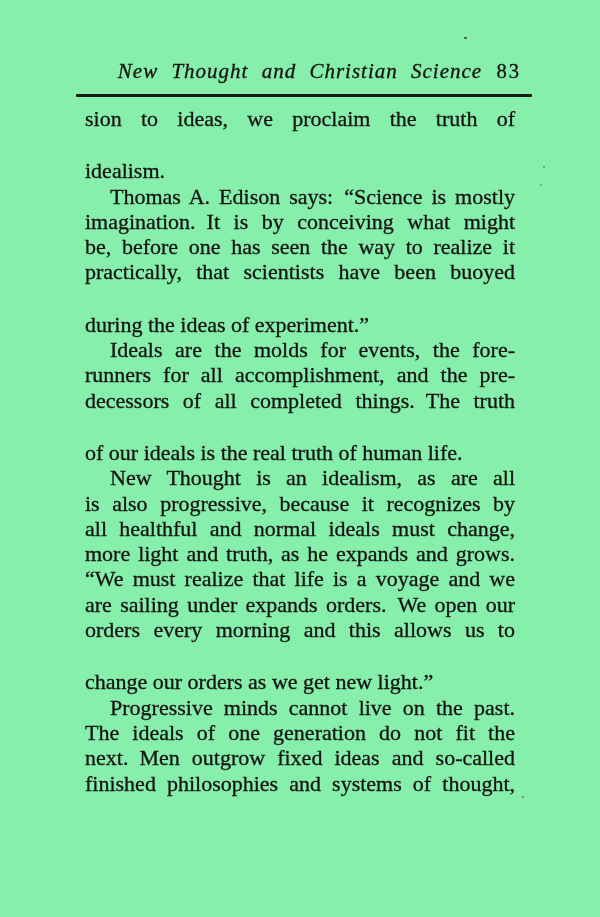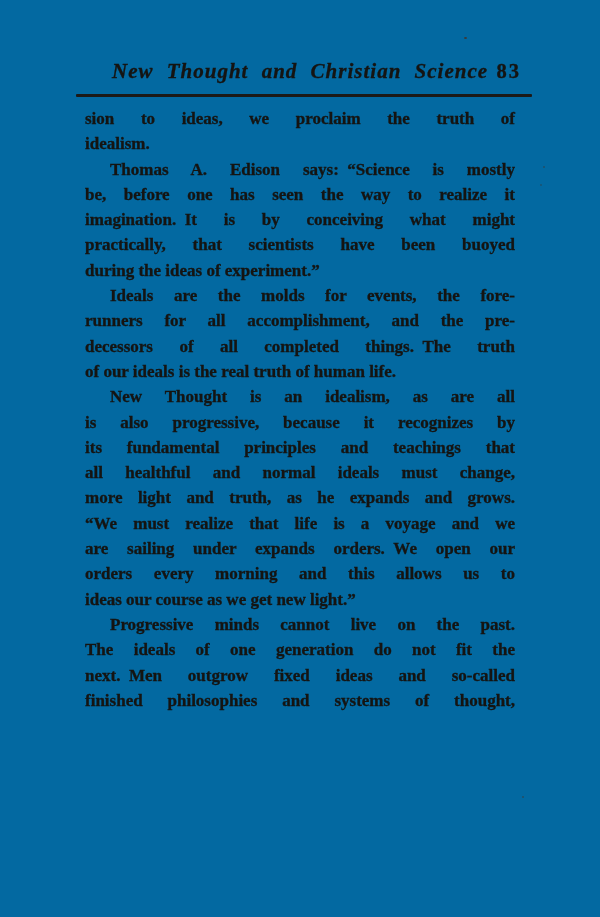--- a/index.html
+++ b/index.html
@@ -1,24 +1,23 @@
 <!DOCTYPE html>
 <html><head>
 <meta charset="utf-8">
 <style>
   html, body { margin: 0; padding: 0; background: #ffffff; }
   .page {
     width: 600px; height: 917px;
-    background: #0369a1;
+    background: #86efac;
     position: relative;
     font-family: "Liberation Serif", "DejaVu Serif", serif;
     color: #151412;
     -webkit-text-stroke: 0.32px #151412;
     overflow: hidden;
-    font-weight: bold;
   }
   .running-header {
     position: absolute;
     top: 58px; left: 85px; width: 430px;
     text-align: center;
     font-style: italic;
     font-size: 21px;
     line-height: 26px;
     letter-spacing: 1px;
     word-spacing: 7px;
@@ -35,28 +34,28 @@
   .header-rule {
     position: absolute;
     top: 94px; left: 76px;
     width: 456px; height: 2.5px;
     background: #1c1a18;
     border-radius: 1px;
   }
   .body-text {
     position: absolute;
     top: 106px; left: 85px; width: 430px;
-    font-size: 17px;
+    font-size: 22px;
     line-height: 25.3px;
   }
   .line {
     text-align: justify;
     text-align-last: justify;
   }
-  .line.noj { text-align-last: auto; }
+  .line.noj { text-align-last: auto; margin-top: 27px; }
   .line.ind { text-indent: 25px; }
   .artifact-dot {
     position: absolute;
     background: #3a3a3a;
     border-radius: 50%;
   }
   .dot-a { left: 464px; top: 37px;  width: 3px; height: 2px; }
   .dot-b { left: 543px; top: 166px; width: 2px; height: 2px; opacity: .55; }
   .dot-c { left: 540px; top: 184px; width: 2px; height: 2px; opacity: .45; }
   .dot-d { left: 522px; top: 796px; width: 2px; height: 2px; opacity: .6; }
@@ -73,41 +72,40 @@
 
   <div class="header-rule"></div>
 
   <div class="body-text">
       <div>
         <div class="line">sion to ideas, we proclaim the truth of</div>
         <div class="line noj">idealism.</div>
       </div>
       <div>
         <div class="line ind">Thomas A. Edison says: “Science is mostly</div>
+        <div class="line">imagination. It is by conceiving what might</div>
         <div class="line">be, before one has seen the way to realize it</div>
-        <div class="line">imagination. It is by conceiving what might</div>
         <div class="line">practically, that scientists have been buoyed</div>
         <div class="line noj">during the ideas of experiment.”</div>
       </div>
       <div>
         <div class="line ind">Ideals are the molds for events, the fore-</div>
         <div class="line">runners for all accomplishment, and the pre-</div>
         <div class="line">decessors of all completed things. The truth</div>
         <div class="line noj">of our ideals is the real truth of human life.</div>
       </div>
       <div>
         <div class="line ind">New Thought is an idealism, as are all</div>
         <div class="line">is also progressive, because it recognizes by</div>
-        <div class="line">its fundamental principles and teachings that</div>
         <div class="line">all healthful and normal ideals must change,</div>
         <div class="line">more light and truth, as he expands and grows.</div>
         <div class="line">“We must realize that life is a voyage and we</div>
         <div class="line">are sailing under expands orders. We open our</div>
         <div class="line">orders every morning and this allows us to</div>
-        <div class="line noj">ideas our course as we get new light.”</div>
+        <div class="line noj">change our orders as we get new light.”</div>
       </div>
       <div>
         <div class="line ind">Progressive minds cannot live on the past.</div>
         <div class="line">The ideals of one generation do not fit the</div>
         <div class="line">next. Men outgrow fixed ideas and so-called</div>
         <div class="line">finished philosophies and systems of thought,</div>
       </div>
     </div>
 
   <div class="artifact-dot dot-a"></div>

